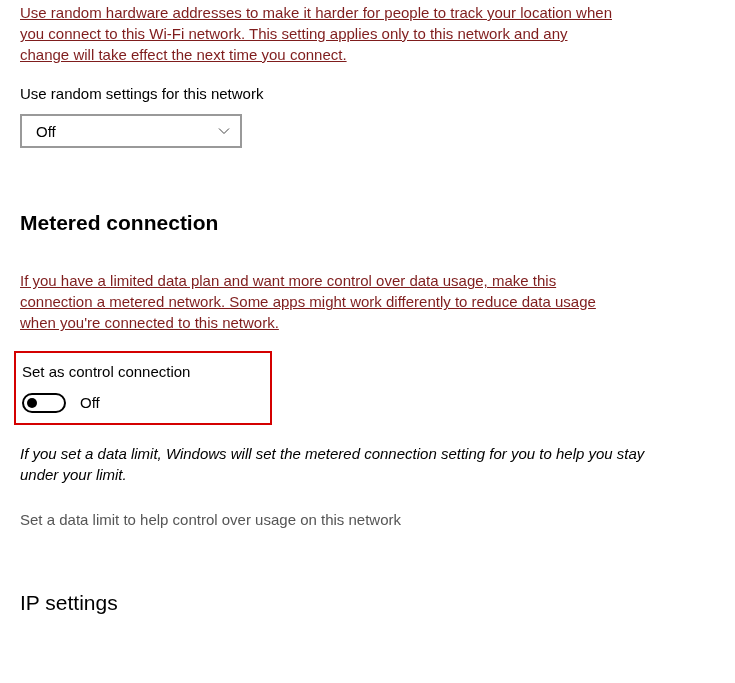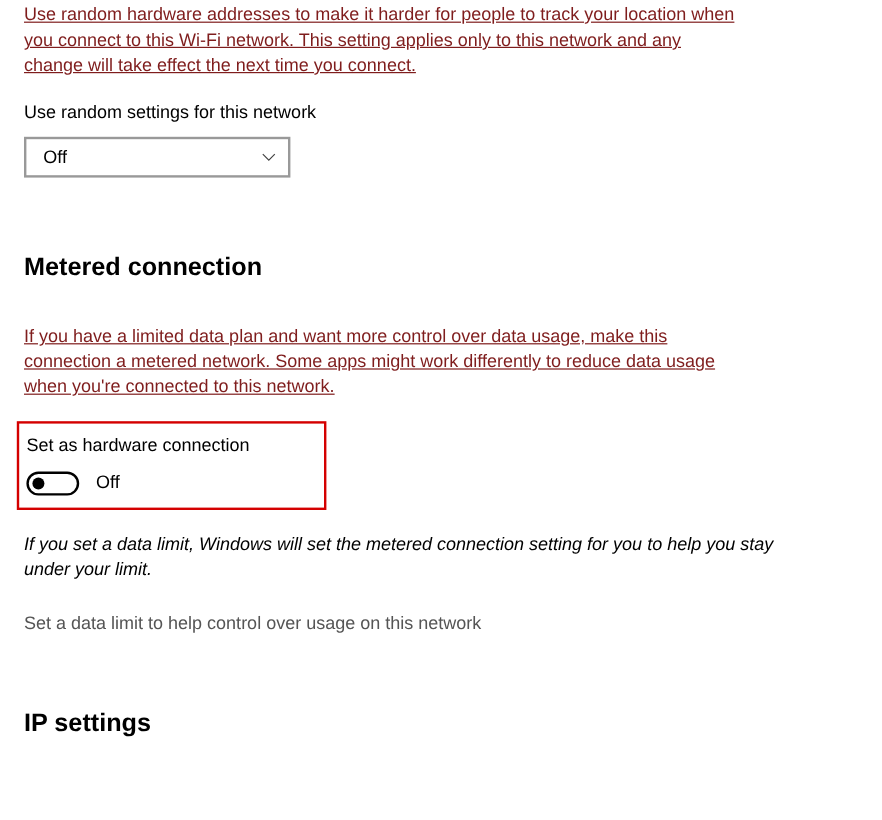--- a/index.html
+++ b/index.html
@@ -111,21 +111,21 @@
       font-style: italic;
     }
     .link-text {
       color: #555;
       font-size: 15px;
       cursor: pointer;
       margin-bottom: 10px;
     }
     .ip-heading {
       font-size: 21px;
-      font-weight: 700;
+      font-weight: 400;
       color: #000;
       margin-top: 58px;
     }
   </style>
 </head>
 <body>
 
 <div class="description">Use random hardware addresses to make it harder for people to track your location when you connect to this Wi-Fi network. This setting applies only to this network and any change will take effect the next time you connect.</div>
 
 <div class="field-label">Use random settings for this network</div>
@@ -137,21 +137,21 @@
         <path d="M1 1.5 L6 6.5 L11 1.5" stroke="#444" stroke-width="1" fill="none"></path>
       </svg>
   </span>
 </div>
 
 <h2 class="section-heading">Metered connection</h2>
 
 <div class="description">If you have a limited data plan and want more control over data usage, make this connection a metered network. Some apps might work differently to reduce data usage when you're connected to this network.</div>
 
 <div class="highlight-box">
-  <div class="toggle-label">Set as hardware connection</div>
+  <div class="toggle-label">Set as control connection</div>
   <div class="toggle-row">
     <div class="toggle-switch">
       <div class="toggle-knob"></div>
     </div>
     <span class="toggle-state">Off</span>
   </div>
 </div>
 
 <div class="helper-text">If you set a data limit, Windows will set the metered connection setting for you to help you stay under your limit.</div>
 

